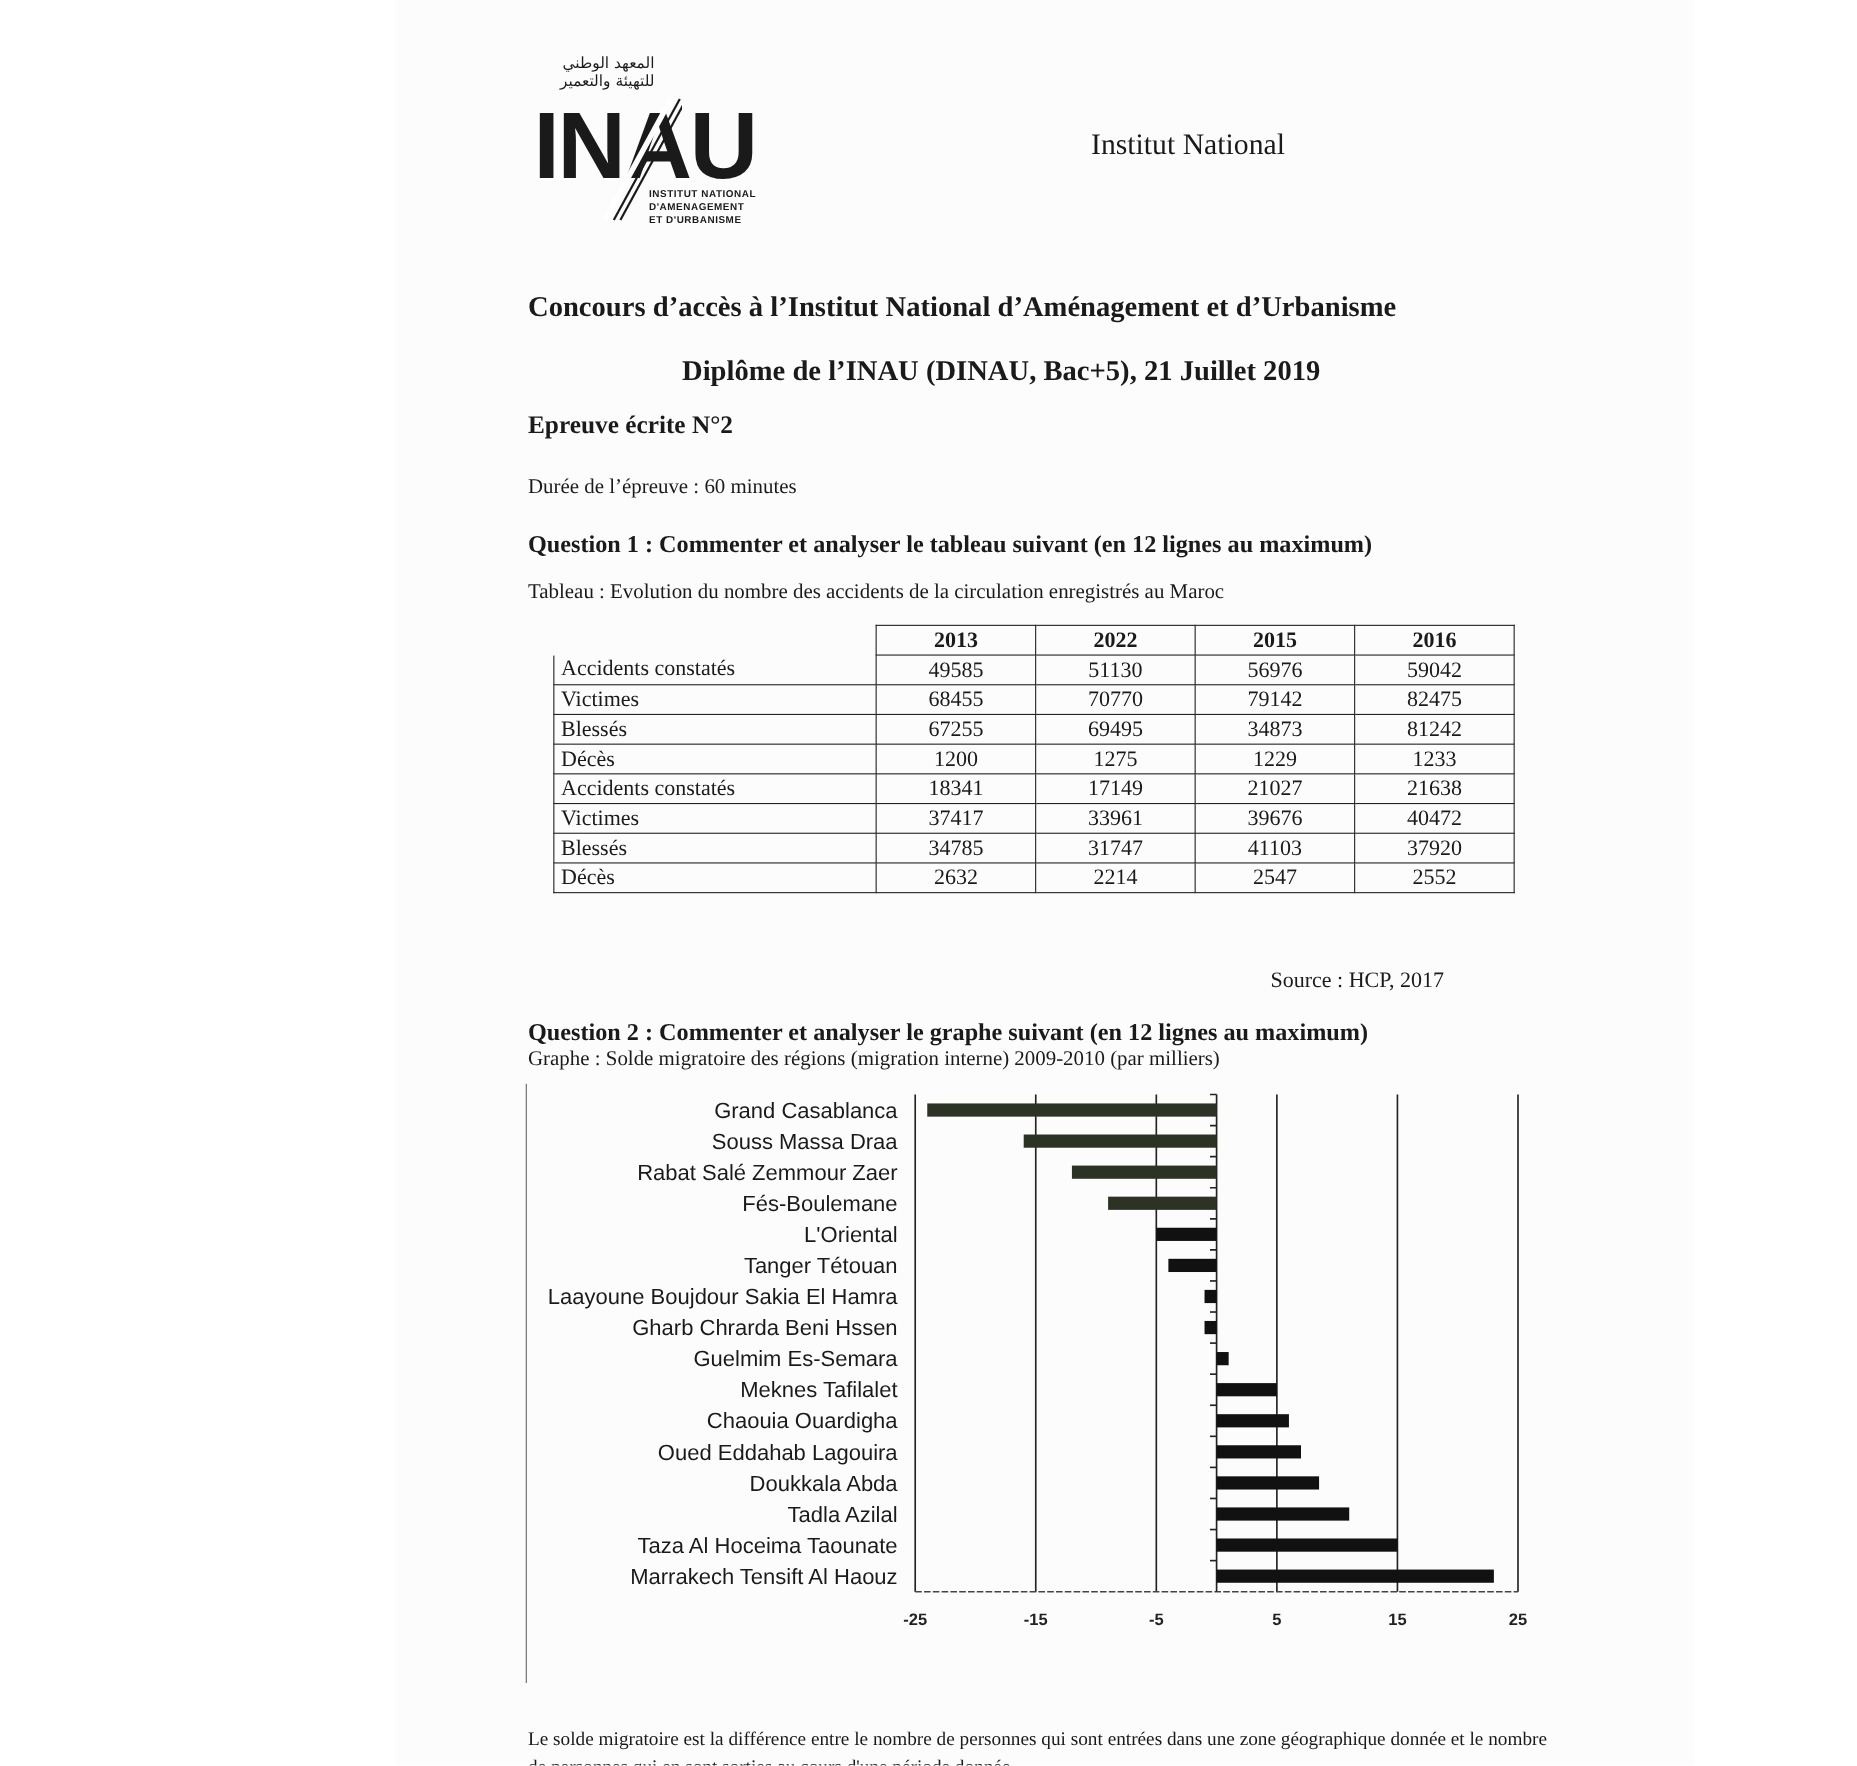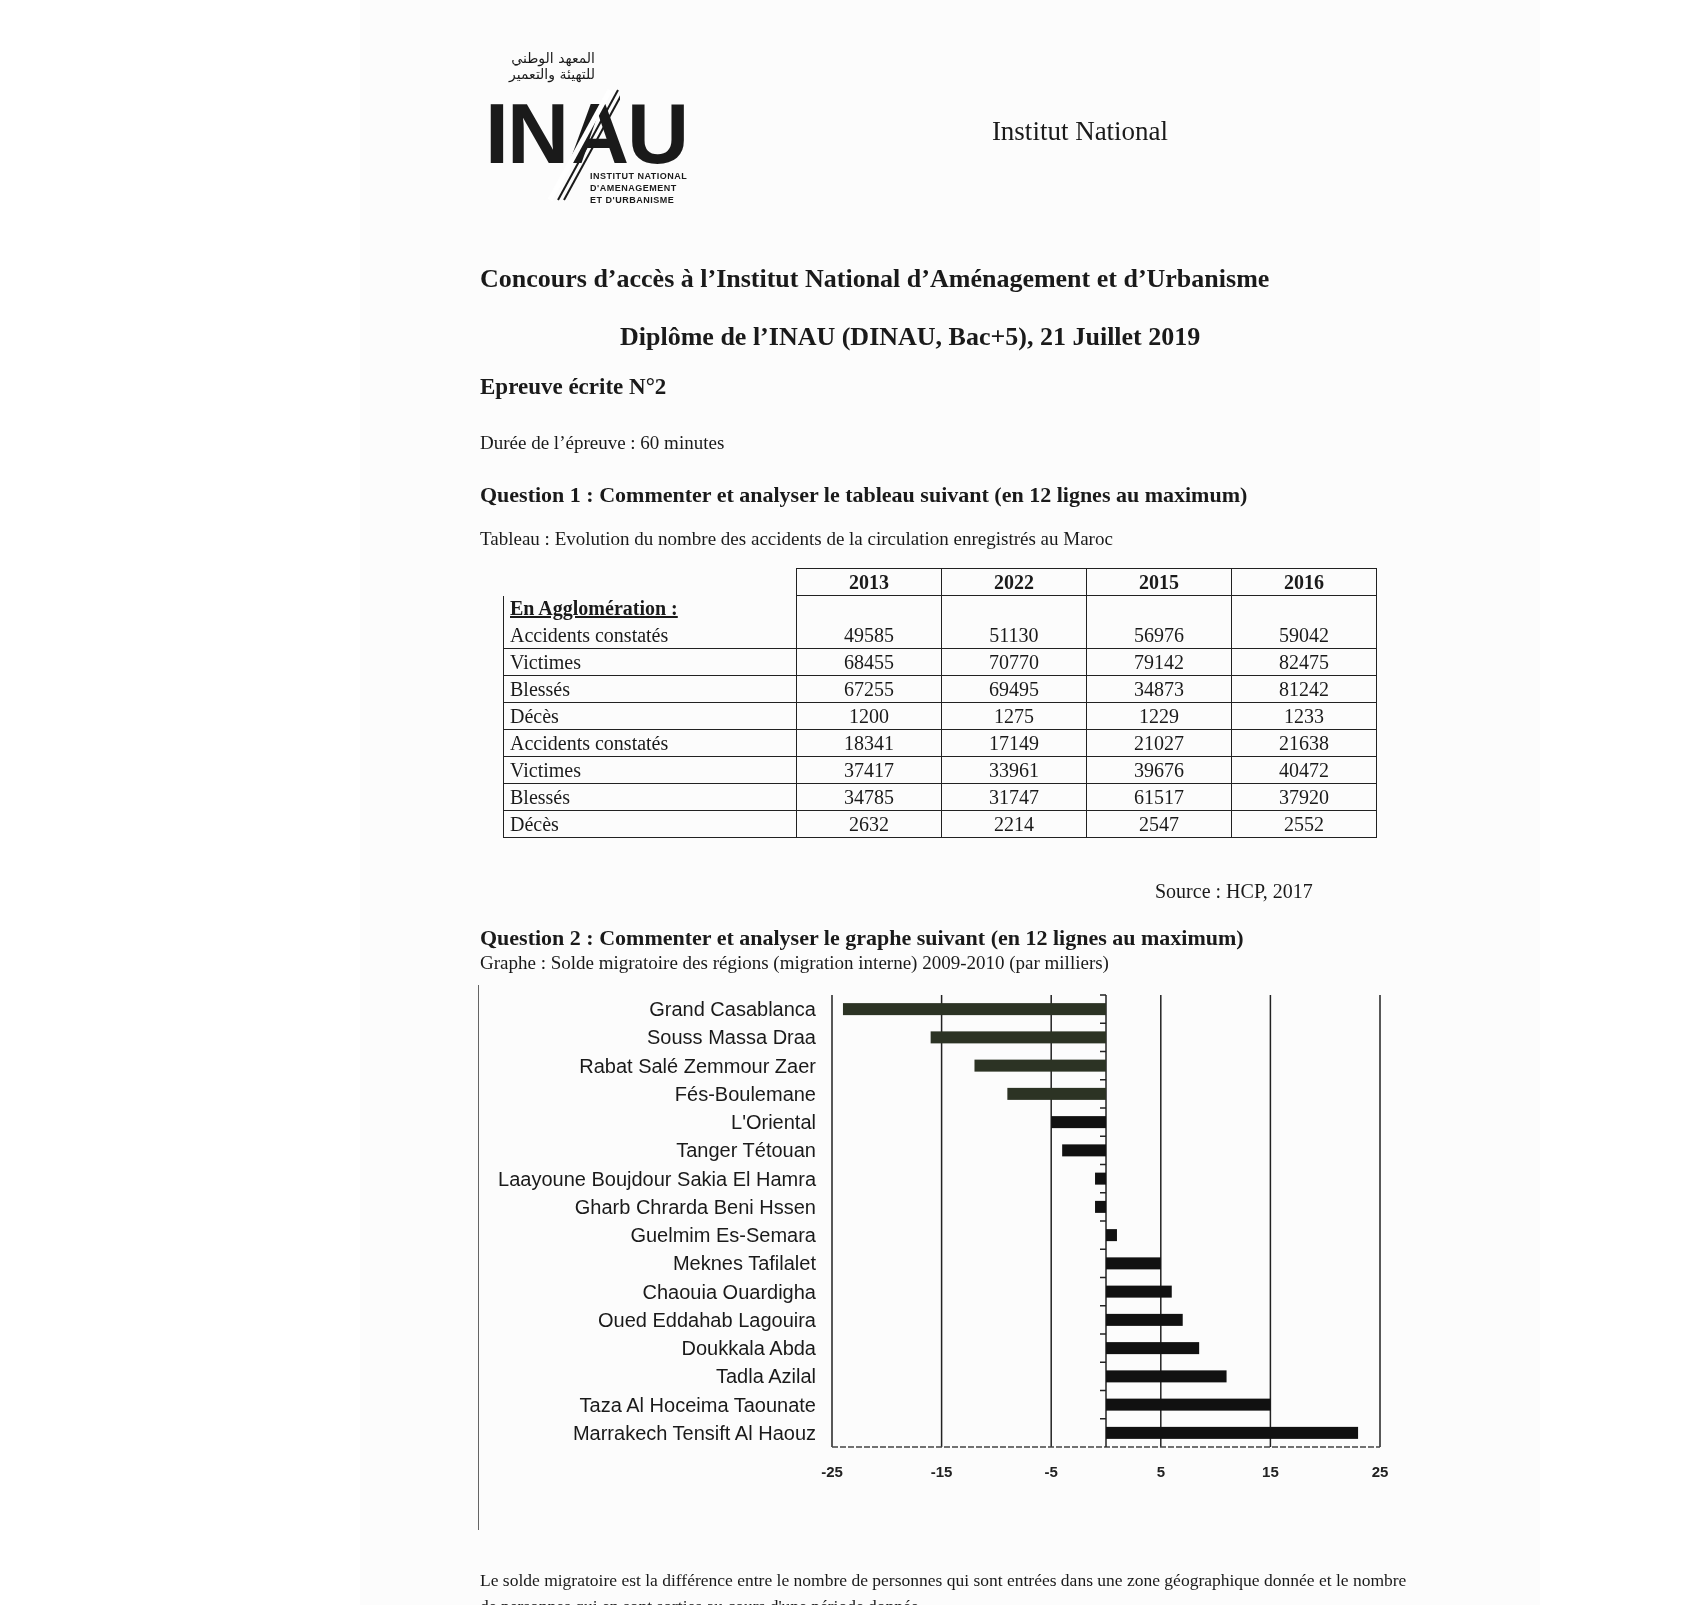--- a/index.html
+++ b/index.html
@@ -72,27 +72,20 @@
   <thead>
     <tr>
       <th class="blank"></th>
       <th>2013</th>
       <th>2022</th>
       <th>2015</th>
       <th>2016</th>
     </tr>
   </thead>
   <tbody id="acc-body">
-      <tr class="grp">
-        <td class="lab sec">En Agglomération :</td>
-        <td></td>
-        <td></td>
-        <td></td>
-        <td></td>
-      </tr>
       <tr>
         <td class="lab" style="border-top: none;">Accidents constatés</td>
         <td class="num" style="border-top: none;">49585</td>
         <td class="num" style="border-top: none;">51130</td>
         <td class="num" style="border-top: none;">56976</td>
         <td class="num" style="border-top: none;">59042</td>
       </tr>
       <tr>
         <td class="lab">Victimes</td>
         <td class="num">68455</td>
@@ -125,21 +118,21 @@
         <td class="lab">Victimes</td>
         <td class="num">37417</td>
         <td class="num">33961</td>
         <td class="num">39676</td>
         <td class="num">40472</td>
       </tr>
       <tr>
         <td class="lab">Blessés</td>
         <td class="num">34785</td>
         <td class="num">31747</td>
-        <td class="num">61517</td>
+        <td class="num">41103</td>
         <td class="num">37920</td>
       </tr>
       <tr>
         <td class="lab">Décès</td>
         <td class="num">2632</td>
         <td class="num">2214</td>
         <td class="num">2547</td>
         <td class="num">2552</td>
       </tr>
     </tbody>

